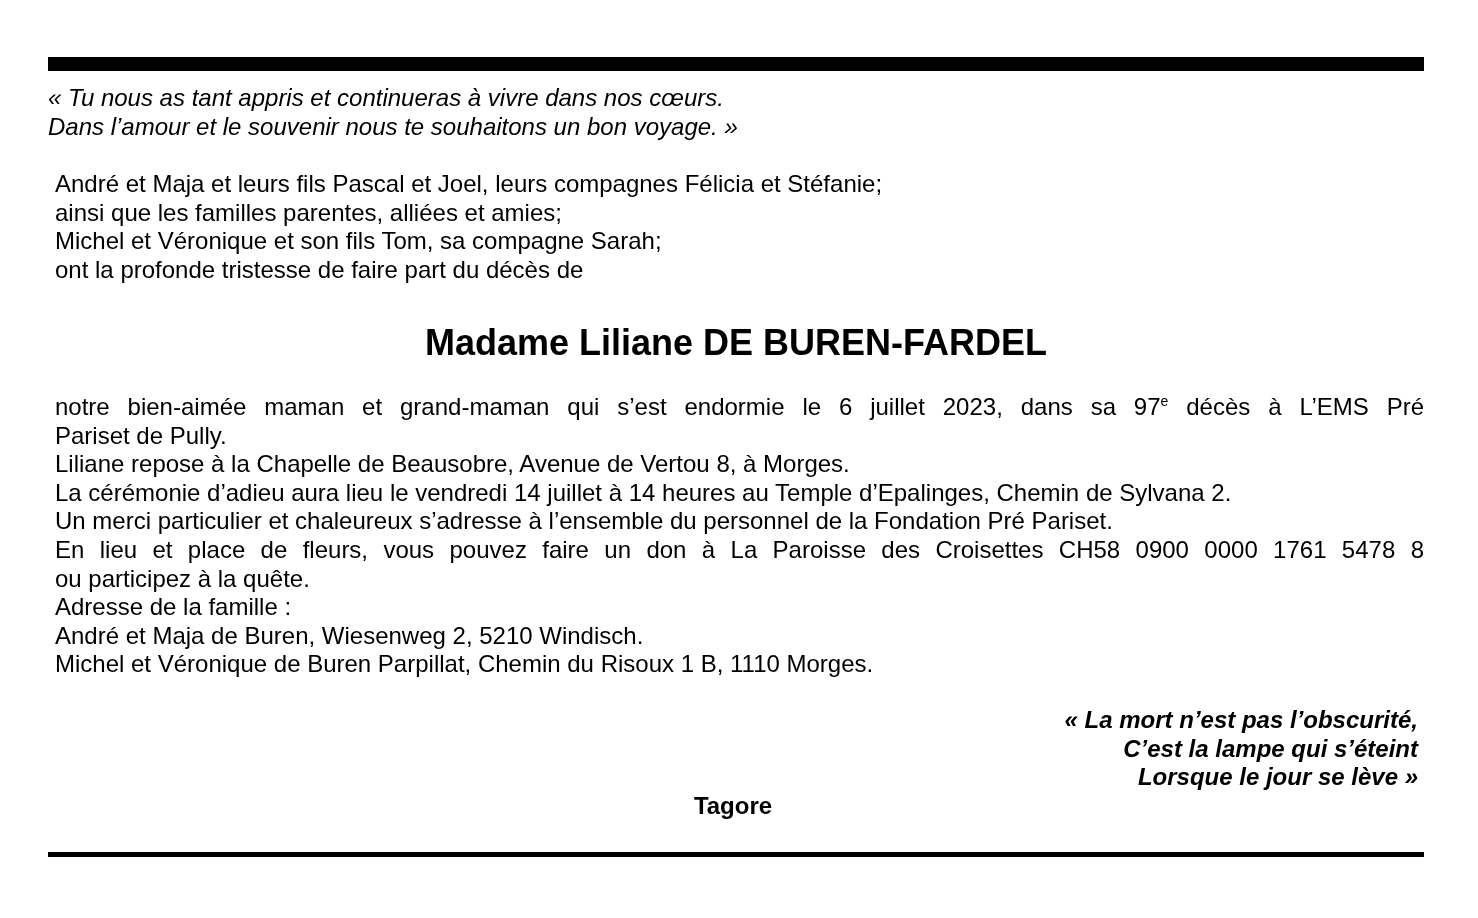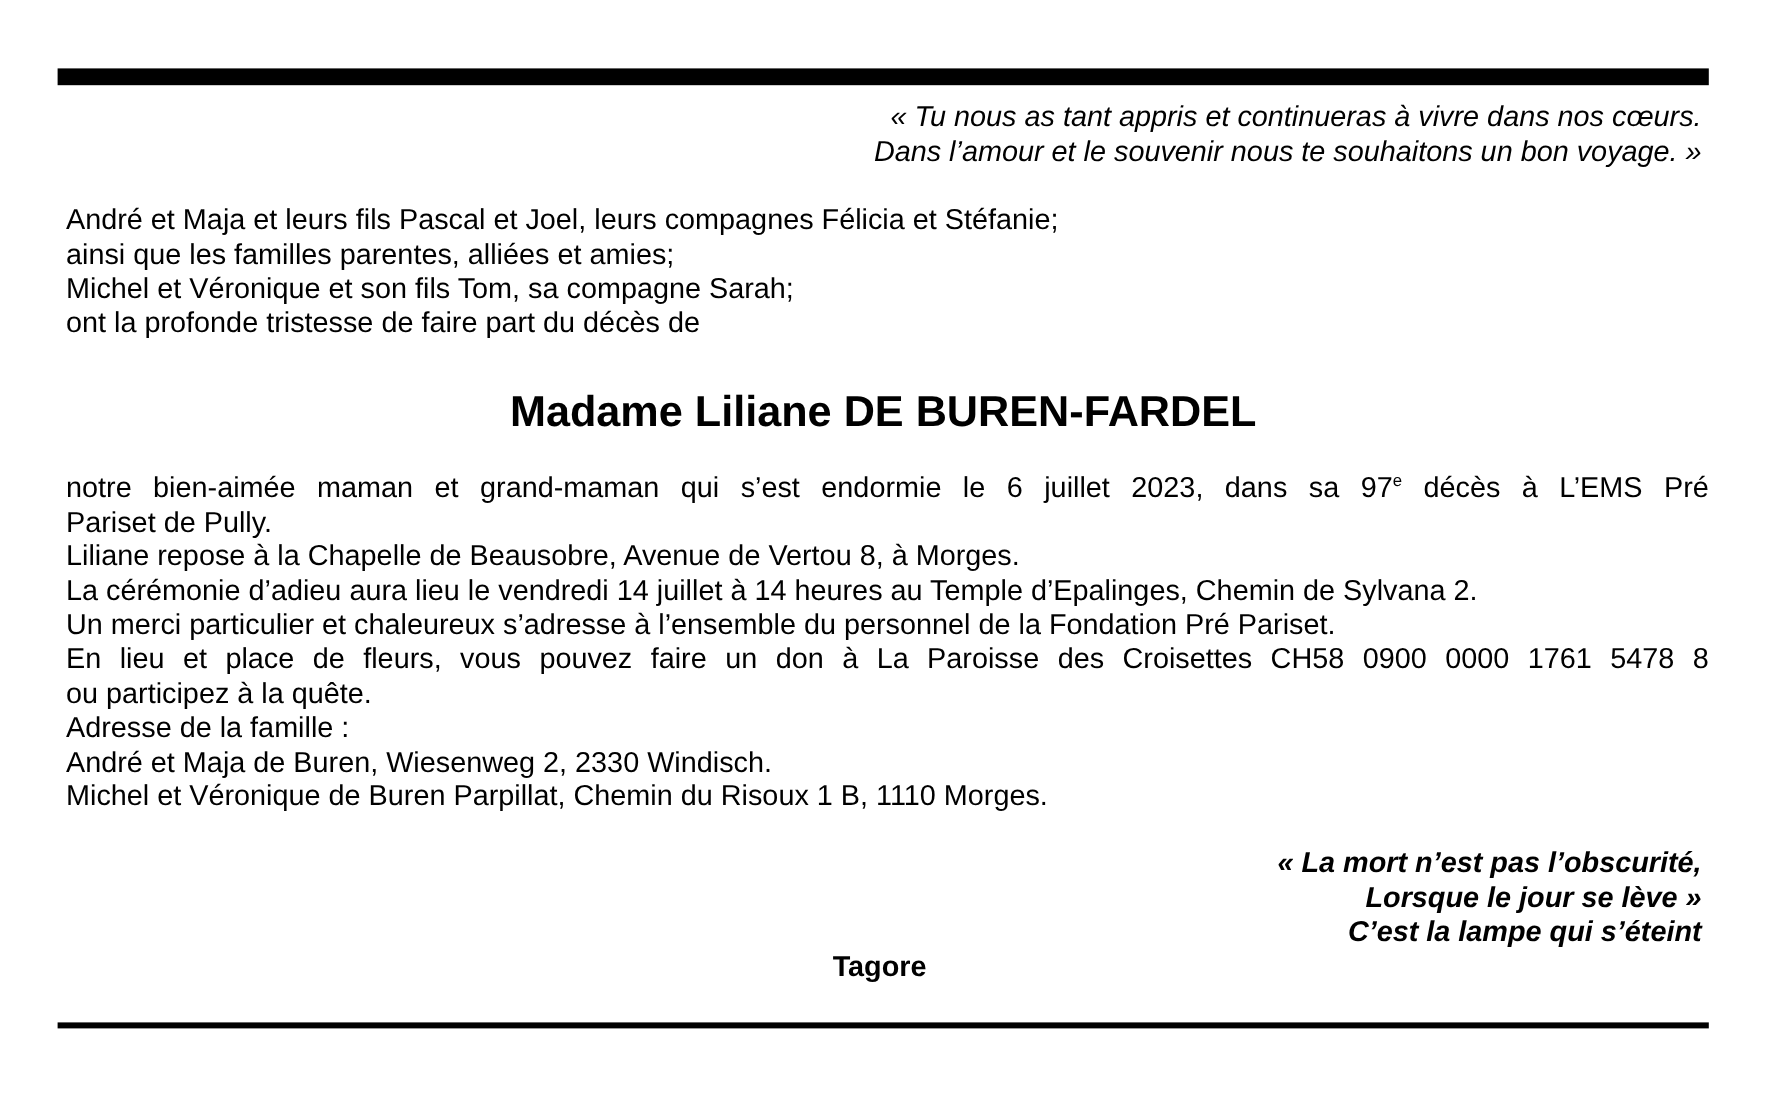--- a/index.html
+++ b/index.html
@@ -31,21 +31,20 @@
     background: #000000;
   }
   .rule.top    { top: 57px;  height: 14px; }
   .rule.bottom { top: 852px; height: 5px;  }
 
   .opening-quote {
     position: absolute;
     top: 84px;
     left: 0;
     right: 6px;
-    text-align: right;
     font-style: italic;
   }
   .family-intro {
     position: absolute;
     top: 170px;
     left: 7px;
     right: 0;
   }
   .deceased-name {
     position: absolute;
@@ -110,26 +109,26 @@
 
   <div class="notice">
     <div class="line justify"><span>notre bien-aimée maman et grand-maman qui s’est endormie le 6 juillet 2023, dans sa 97</span><sup class="ordinal">e</sup><span> décès à L’EMS Pré</span></div>
     <div class="line">Pariset de Pully.</div>
     <div class="line">Liliane repose à la Chapelle de Beausobre, Avenue de Vertou 8, à Morges.</div>
     <div class="line">La cérémonie d’adieu aura lieu le vendredi 14 juillet à 14 heures au Temple d’Epalinges, Chemin de Sylvana 2.</div>
     <div class="line">Un merci particulier et chaleureux s’adresse à l’ensemble du personnel de la Fondation Pré Pariset.</div>
     <div class="line justify">En lieu et place de fleurs, vous pouvez faire un don à La Paroisse des Croisettes CH58 0900 0000 1761 5478 8</div>
     <div class="line">ou participez à la quête.</div>
     <div class="line">Adresse de la famille :</div>
-    <div class="line">André et Maja de Buren, Wiesenweg 2, 2330 Windisch.</div>
+    <div class="line">André et Maja de Buren, Wiesenweg 2, 5210 Windisch.</div>
     <div class="line">Michel et Véronique de Buren Parpillat, Chemin du Risoux 1 B, 1110 Morges.</div>
   </div>
 
   <div class="closing-quote">
     <div class="line">« La mort n’est pas l’obscurité,</div>
+    <div class="line">C’est la lampe qui s’éteint</div>
     <div class="line">Lorsque le jour se lève »</div>
-    <div class="line">C’est la lampe qui s’éteint</div>
     <div class="line attribution">Tagore</div>
   </div>
 
   <div class="rule bottom"></div>
 
 </div>
 
 </body></html>

